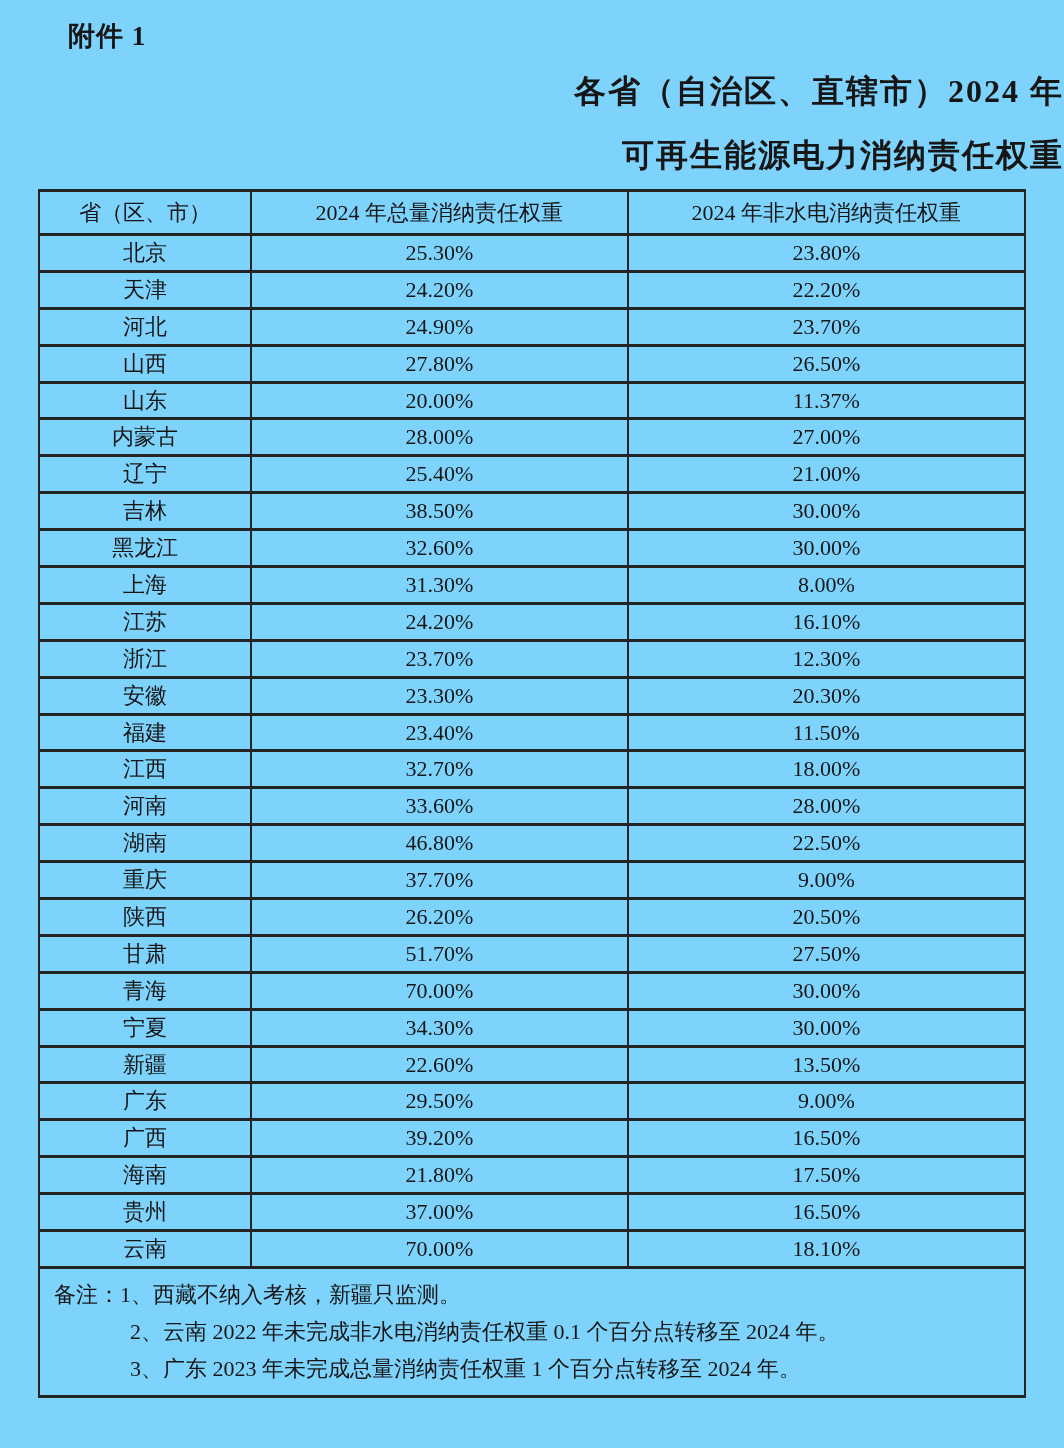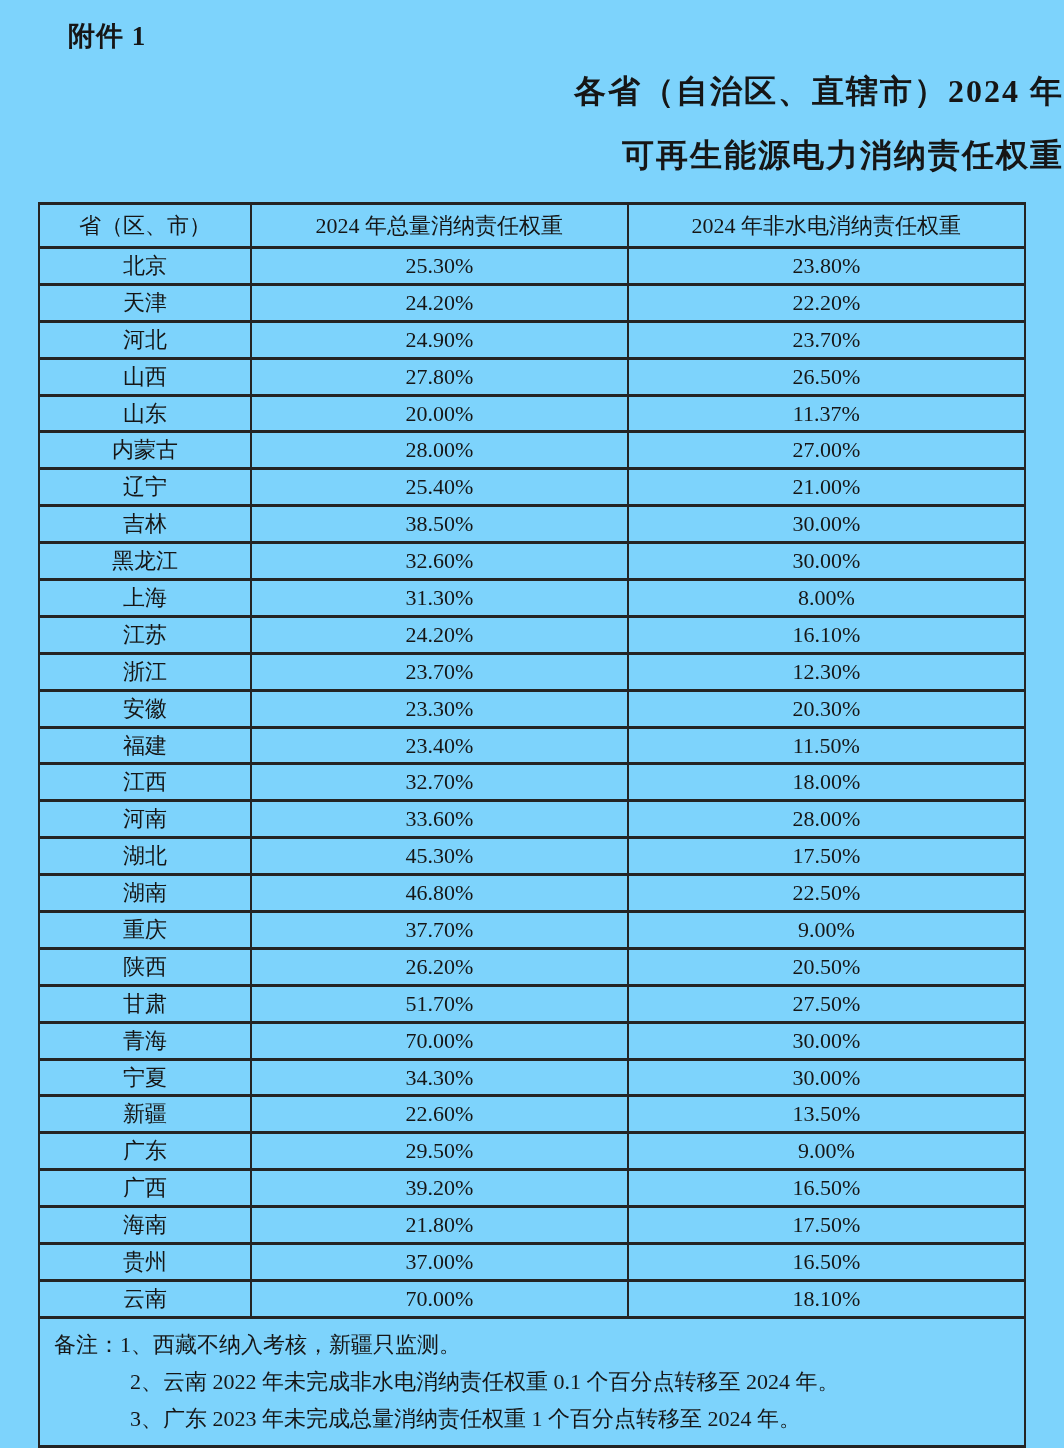--- a/index.html
+++ b/index.html
@@ -27,21 +27,21 @@
   .doc-title {
     text-align: right;
     font-weight: bold;
     font-size: 32px;
     letter-spacing: 2px;
   }
   .doc-title.line1 { margin-top: 16px; }
   .doc-title.line2 { margin-top: 20px; }
   table.weights {
     width: 988px;
-    margin: 24px auto 0 auto;
+    margin: 11px auto 0 auto;
     border-collapse: collapse;
     table-layout: fixed;
     padding-left: 48px;
   }
   table.weights col.c1 { width: 21.5%; }
   table.weights col.c2 { width: 38.2%; }
   table.weights col.c3 { width: 40.3%; }
   table.weights th,
   table.weights td {
     border-left: 2px solid #242424;
@@ -195,25 +195,20 @@
       <td>32.70%</td>
       <td>18.00%</td>
     </tr>
 
     <tr>
       <td>河南</td>
       <td>33.60%</td>
       <td>28.00%</td>
     </tr>
 
-    <tr>
-      <td>湖北</td>
-      <td>45.30%</td>
-      <td>17.50%</td>
-    </tr>
 
     <tr>
       <td>湖南</td>
       <td>46.80%</td>
       <td>22.50%</td>
     </tr>
 
     <tr>
       <td>重庆</td>
       <td>37.70%</td>

